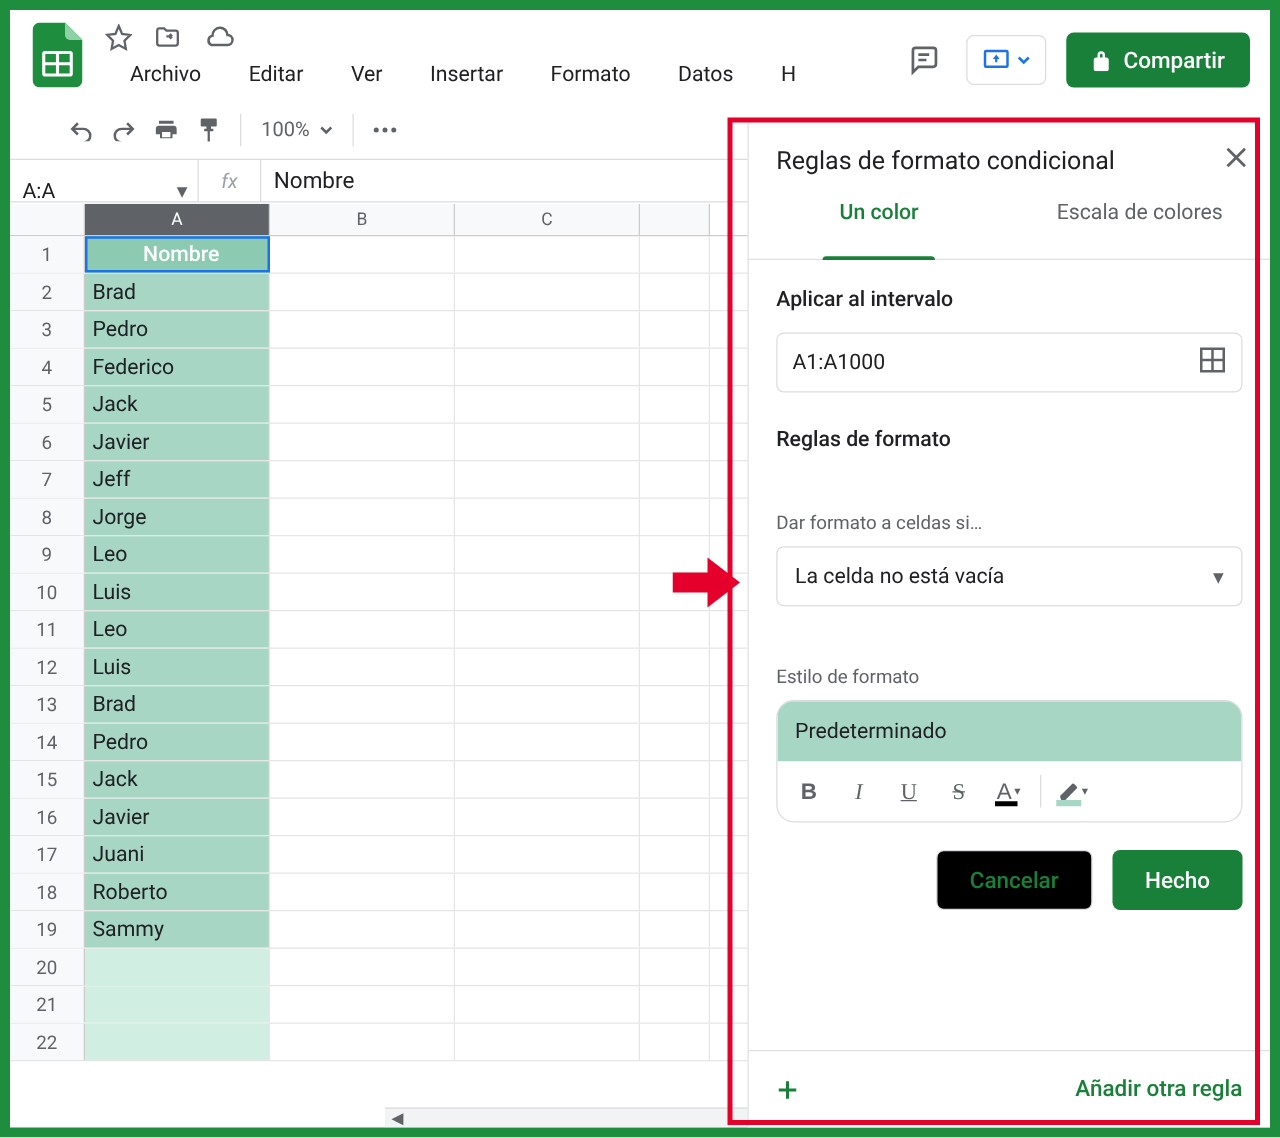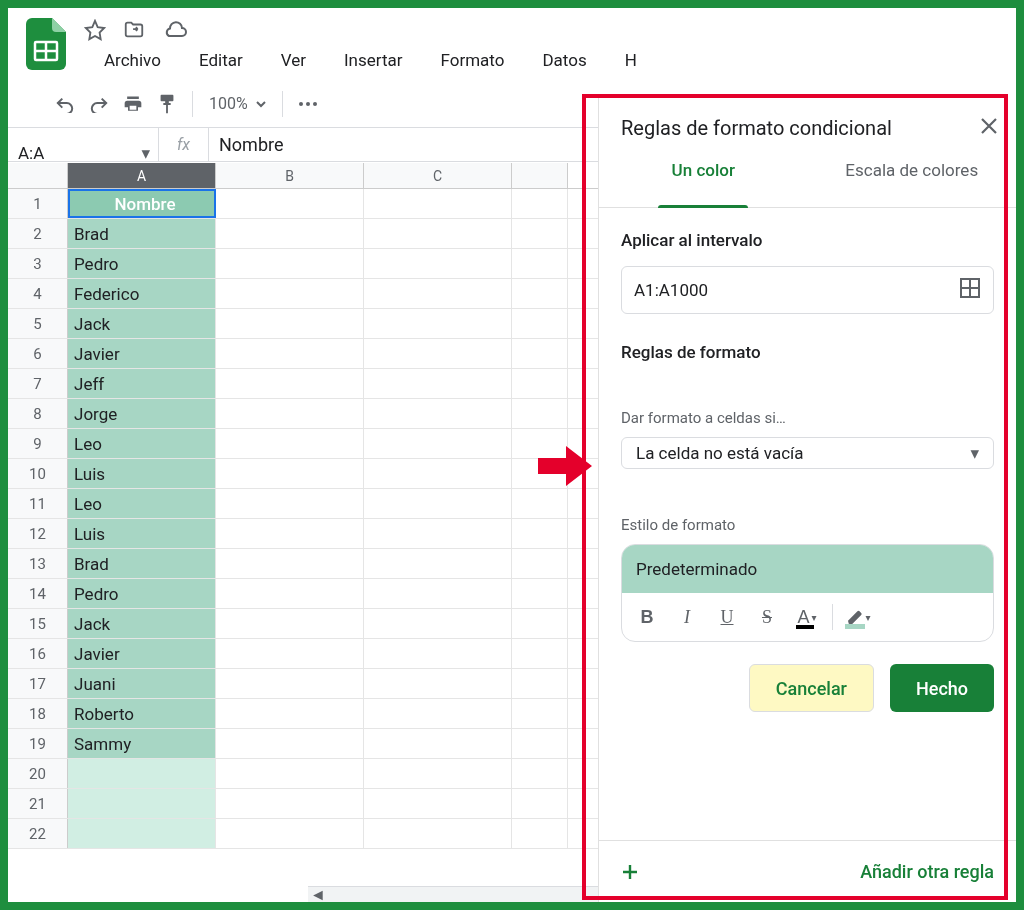--- a/index.html
+++ b/index.html
@@ -254,21 +254,21 @@
   .section-title {font-size:17px;color:#202124;font-weight:500;margin-bottom:16px;}
   .range-input {
     border:1px solid var(--grey-light);border-radius:6px;
     height:48px;display:flex;align-items:center;padding:0 12px;
     font-size:17px;color:#202124;margin-bottom:28px;
   }
   .range-input .grid-icn{margin-left:auto;color:var(--grey-text);}
   .hint {font-size:15px;color:var(--grey-text);margin-bottom:10px;margin-top:47px;}
   .select {
     border:1px solid var(--grey-light);border-radius:6px;
-    height:32px;display:flex;align-items:center;padding:0 14px;
+    height:48px;display:flex;align-items:center;padding:0 14px;
     font-size:17px;color:#202124;margin-bottom:22px;
   }
   .select .dd{margin-left:auto;color:var(--grey-text);}
   .style-box {
     border:1px solid var(--grey-light);border-radius:14px;overflow:hidden;margin-bottom:22px;
   }
   .style-preview {
     background: var(--mint);height:48px;display:flex;align-items:center;padding:0 14px;font-size:17px;color:#202124;
   }
   .style-toolbar {
@@ -285,21 +285,21 @@
   .stb.fillcolor{position:relative;}
   .stb.fillcolor .swatch{position:absolute;bottom:6px;left:6px;width:20px;height:5px;background:var(--mint);}
   .stb-sep{width:1px;height:26px;background:var(--grey-light);margin:0 4px;}
   .panel-actions {
     display:flex;gap:16px;justify-content:flex-end;margin-bottom:20px;
   }
   .btn {
     height:48px;padding:0 26px;border-radius:6px;font-size:18px;font-weight:500;
     display:flex;align-items:center;justify-content:center;
   }
-  .btn.cancel{border:1px solid var(--grey-light);color:var(--darkgreen);background:#fef9c3;}
+  .btn.cancel{border:1px solid var(--grey-light);color:var(--darkgreen);background:#000000;}
   .btn.done{background:var(--darkgreen);color:#fff;}
   .add-rule {
     border-top:1px solid var(--panel-border);
     padding:20px 22px;color:var(--darkgreen);font-size:18px;font-weight:500;
     display:flex;align-items:center;gap:14px;justify-content:space-between;
   }
 </style>
 </head>
 <body>
 
@@ -337,20 +337,44 @@
       <div class="menubar" id="menubar">
           <span class="menubar-item">Archivo</span>
           <span class="menubar-item">Editar</span>
           <span class="menubar-item">Ver</span>
           <span class="menubar-item">Insertar</span>
           <span class="menubar-item">Formato</span>
           <span class="menubar-item">Datos</span>
           <span class="menubar-item">H</span>
         </div>
     </div>
+    <div class="header-right">
+      <div class="hdr-icon">
+          <svg width="26" height="26" viewBox="0 0 24 24" fill="none" stroke="#5f6368" stroke-width="2">
+            <path d="M21 15a2 2 0 0 1-2 2H8l-4 4V5a2 2 0 0 1 2-2h13a2 2 0 0 1 2 2z"></path>
+            <line x1="8" y1="8" x2="16" y2="8"></line>
+            <line x1="8" y1="12" x2="14" y2="12"></line>
+          </svg>
+        </div>
+      <div class="present-box">
+        <svg width="22" height="18" viewBox="0 0 24 20" fill="none" stroke="#1a73e8" stroke-width="2.2">
+            <rect x="2" y="2" width="20" height="14" rx="1"></rect>
+            <path fill="#1a73e8" stroke="none" d="M12 5l-3 4h2v3h2v-3h2z"></path>
+          </svg>
+        <svg width="10" height="10" viewBox="0 0 10 10">
+            <path d="M1 3l4 4 4-4" fill="none" stroke="#1a73e8" stroke-width="2"></path>
+          </svg>
+      </div>
+      <div class="share-btn">
+        <svg width="16" height="18" viewBox="0 0 16 18" fill="#fff">
+            <path d="M12 7h-1V5a3 3 0 1 0-6 0v2H4a2 2 0 0 0-2 2v7a2 2 0 0 0 2 2h8a2 2 0 0 0 2-2V9a2 2 0 0 0-2-2zM7 5a1 1 0 1 1 2 0v2H7V5z"></path>
+          </svg>
+        <span>Compartir</span>
+      </div>
+    </div>
   </div>
 
   <div class="toolbar">
     <div class="tb-icon">
         <svg width="22" height="18" viewBox="0 0 24 20" fill="none" stroke="#5f6368" stroke-width="2.2">
           <path d="M9 14l-5-5 5-5"></path>
           <path d="M4 9h10a6 6 0 0 1 0 12"></path>
         </svg>
       </div>
     <div class="tb-icon">

